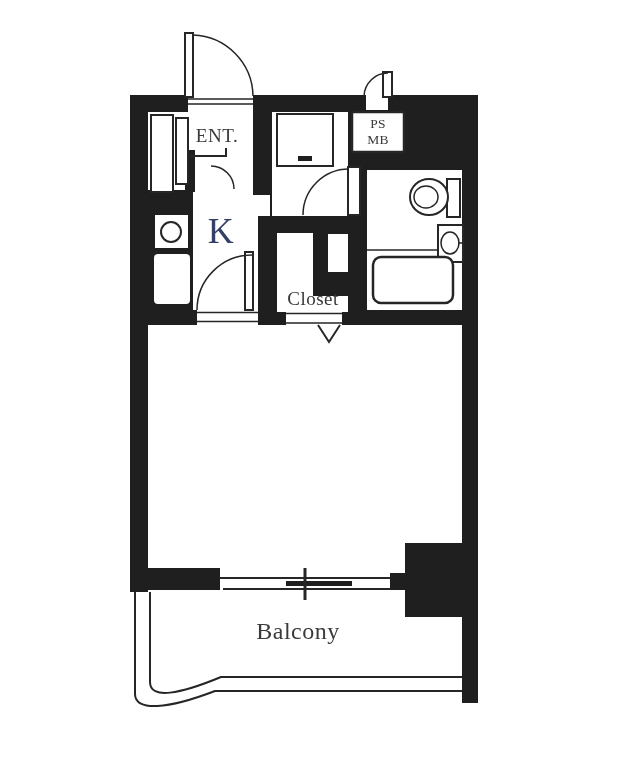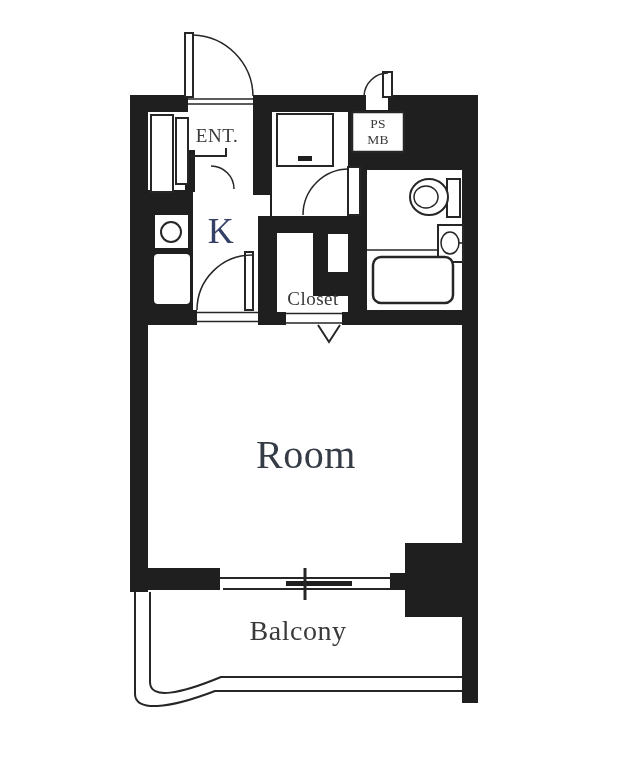--- a/index.html
+++ b/index.html
@@ -21,21 +21,21 @@
   .lbl{
     position:absolute;transform:translate(-50%,-50%);
     color:var(--label,#3a3a3a);white-space:nowrap;
     letter-spacing:0.5px;
   }
   .lbl-ent{left:217px;top:136px;font-size:19px;}
   .lbl-psmb{left:378px;top:132px;font-size:13.5px;line-height:1.2;text-align:center;letter-spacing:0.3px;}
   .lbl-k{left:221px;top:231px;font-size:36px;color:var(--kitchen_label_color,#344065);}
   .lbl-closet{left:313px;top:299px;font-size:19px;text-align:center;}
   .lbl-room{left:306px;top:454px;font-size:40px;color:var(--room_label_color,#363c46);}
-  .lbl-balcony{left:298px;top:631px;font-size:28px;}
+  .lbl-balcony{left:298px;top:631px;font-size:24px;}
 </style>
 </head>
 <body>
 
 <div class="canvas">
   <svg width="630" height="768" viewBox="0 0 630 768">
 
     <rect class="wall" x="130" y="95" width="58" height="17"></rect>
     <rect class="wall" x="253" y="95" width="209" height="17"></rect>
     <rect class="wall" x="347" y="95" width="115" height="75"></rect>
@@ -115,15 +115,14 @@
     <path class="ln" d="M 150,592 V 682 C 150,700 180,694 221,677 H 462"></path>
   </svg>
 
   <div class="lbl lbl-ent">ENT.</div>
   <div class="lbl lbl-psmb">
     <div>PS</div>
     <div>MB</div>
   </div>
   <div class="lbl lbl-k">K</div>
   <div class="lbl lbl-closet">Closet</div>
-  <div class="lbl lbl-room">Room</div>
   <div class="lbl lbl-balcony">Balcony</div>
 </div>
 
 </body></html>

